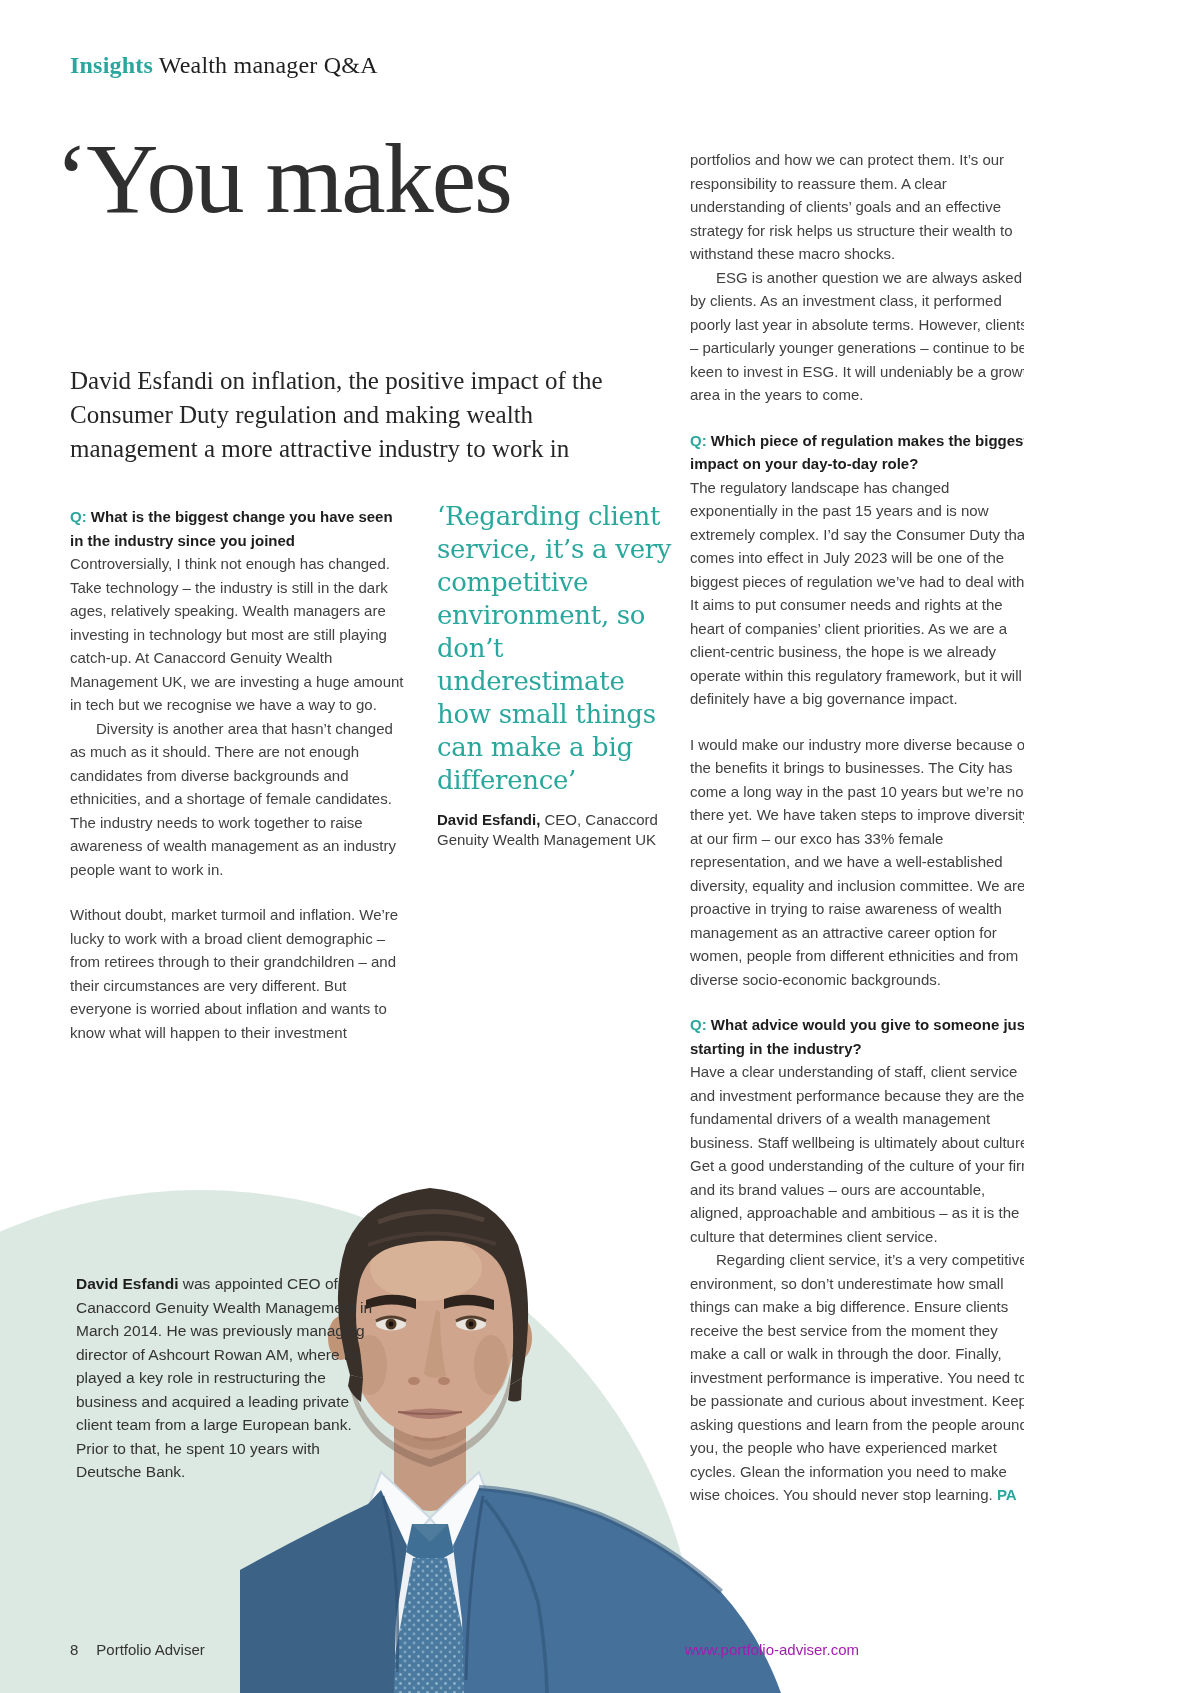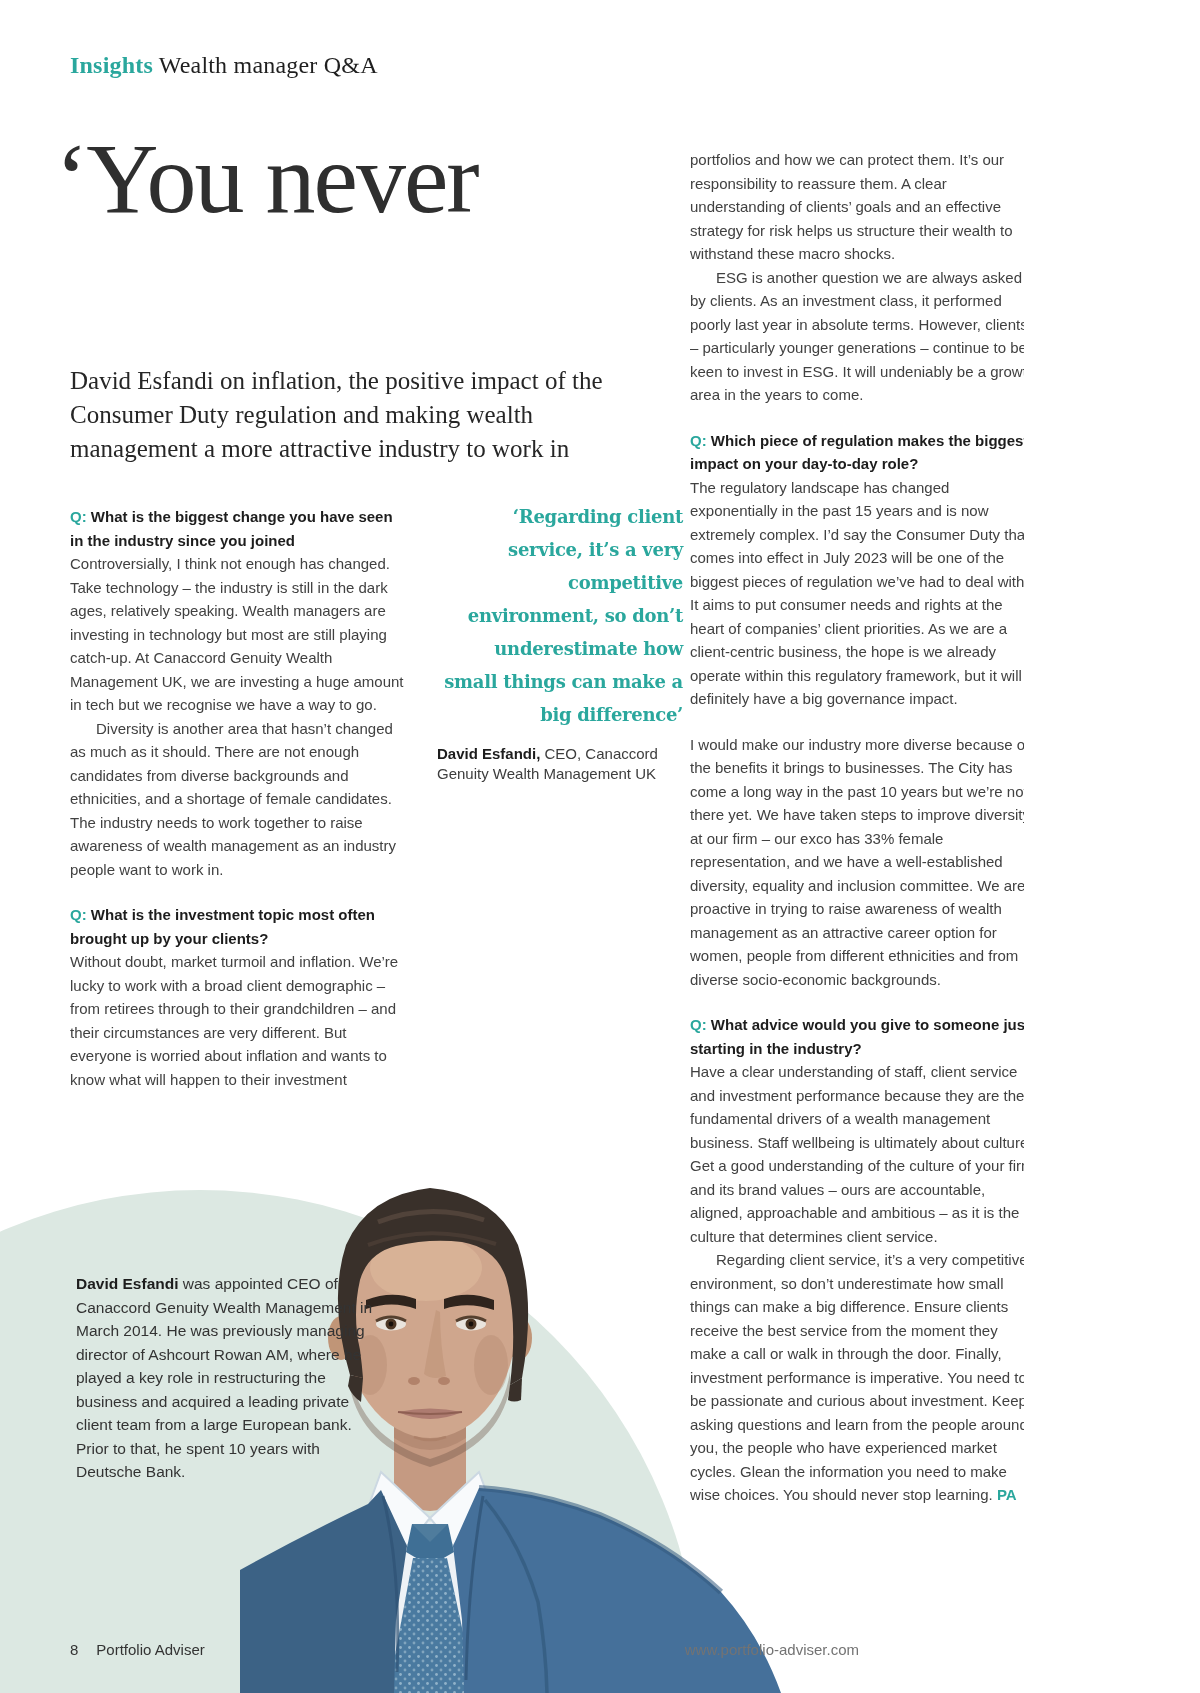--- a/index.html
+++ b/index.html
@@ -21,62 +21,61 @@
   .col-left{left:70px;top:505px;width:334px;}
   .col-right{left:690px;top:148px;width:346px;}
   .qa{margin-top:22px;}
   .qa.first{margin-top:0;}
   .question{font-weight:700;color:#1d1d1d;}
   .qmark{color:#2aa79d;font-weight:700;}
   .para-indent{text-indent:26px;}
   .endmark{color:#2aa79d;font-weight:700;}
   
   .pullquote{position:absolute;left:437px;top:500px;width:246px;}
-  .pq-text{font-family:"DejaVu Serif","Liberation Serif",serif;font-weight:700;color:#2aa79d;
-           font-size:18px;line-height:33px;letter-spacing:-.3px;text-align:right;}
+  .pq-text{font-family:"DejaVu Serif","Liberation Serif",serif;font-weight:400;color:#2aa79d;
+           font-size:26px;line-height:33px;letter-spacing:-.3px;}
   .pq-attr{margin-top:13px;font-size:15px;line-height:20px;color:#3d3d3d;}
   .pq-attr .name{font-weight:700;color:#1d1d1d;}
   
   .bio-circle{position:absolute;left:-300px;top:1190px;width:1000px;height:1000px;
               border-radius:50%;background:#dce8e2;}
   .biography{position:absolute;left:76px;top:1272px;width:302px;z-index:3;}
   .bio-heading{margin:0 0 24px 0;font-family:"DejaVu Serif","Liberation Serif",serif;
                font-weight:700;font-size:45px;color:#2aa79d;letter-spacing:-.5px;}
   .bio-text{font-size:15.5px;line-height:23.5px;color:#333333;}
   .bio-text .name{font-weight:700;color:#1d1d1d;}
   
   .portrait{position:absolute;left:200px;top:1150px;width:600px;height:543px;z-index:2;}
   
   .footer-left{position:absolute;left:70px;top:1641px;font-size:15px;color:#333;z-index:4;}
   .footer-left .pn{margin-right:18px;}
-  .footer-right{position:absolute;right:165px;top:1641px;font-size:15px;color:#737373;z-index:4;}
+  .footer-right{position:absolute;right:165px;top:1641px;font-size:15px;color:#a21caf;z-index:4;}
 </style>
 </head>
 <body>
 
 <div class="page">
 
   <div class="kicker">
     <span class="hl">Insights</span><span> Wealth manager Q&amp;A</span>
   </div>
 
   <div class="headline">
-    <div>‘You never</div>
+    <div>‘You makes</div>
   </div>
 
   <div class="standfirst">David Esfandi on inflation, the positive impact of the Consumer Duty regulation and making wealth management a more attractive industry to work in</div>
 
   <div class="col col-left">
     <div class="qa first">
       <p class="question"><span class="qmark">Q:</span> <span>What is the biggest change you have seen in the industry since you joined</span></p>
       <p>Controversially, I think not enough has changed. Take technology – the industry is still in the dark ages, relatively speaking. Wealth managers are investing in technology but most are still playing catch-up. At Canaccord Genuity Wealth Management UK, we are investing a huge amount in tech but we recognise we have a way to go.</p>
       <p class="para-indent">Diversity is another area that hasn’t changed as much as it should. There are not enough candidates from diverse backgrounds and ethnicities, and a shortage of female candidates. The industry needs to work together to raise awareness of wealth management as an industry people want to work in.</p>
     </div>
     <div class="qa">
-      <p class="question"><span class="qmark">Q:</span> <span>What is the investment topic most often brought up by your clients?</span></p>
       <p>Without doubt, market turmoil and inflation. We’re lucky to work with a broad client demographic – from retirees through to their grandchildren – and their circumstances are very different. But everyone is worried about inflation and wants to know what will happen to their investment</p>
     </div>
   </div>
 
   <div class="pullquote">
     <div class="pq-text">‘Regarding client service, it’s a very competitive environment, so don’t underestimate how small things can make a big difference’</div>
     <div class="pq-attr">
       <span class="name">David Esfandi,</span><span> CEO, Canaccord Genuity Wealth Management UK</span>
     </div>
   </div>

